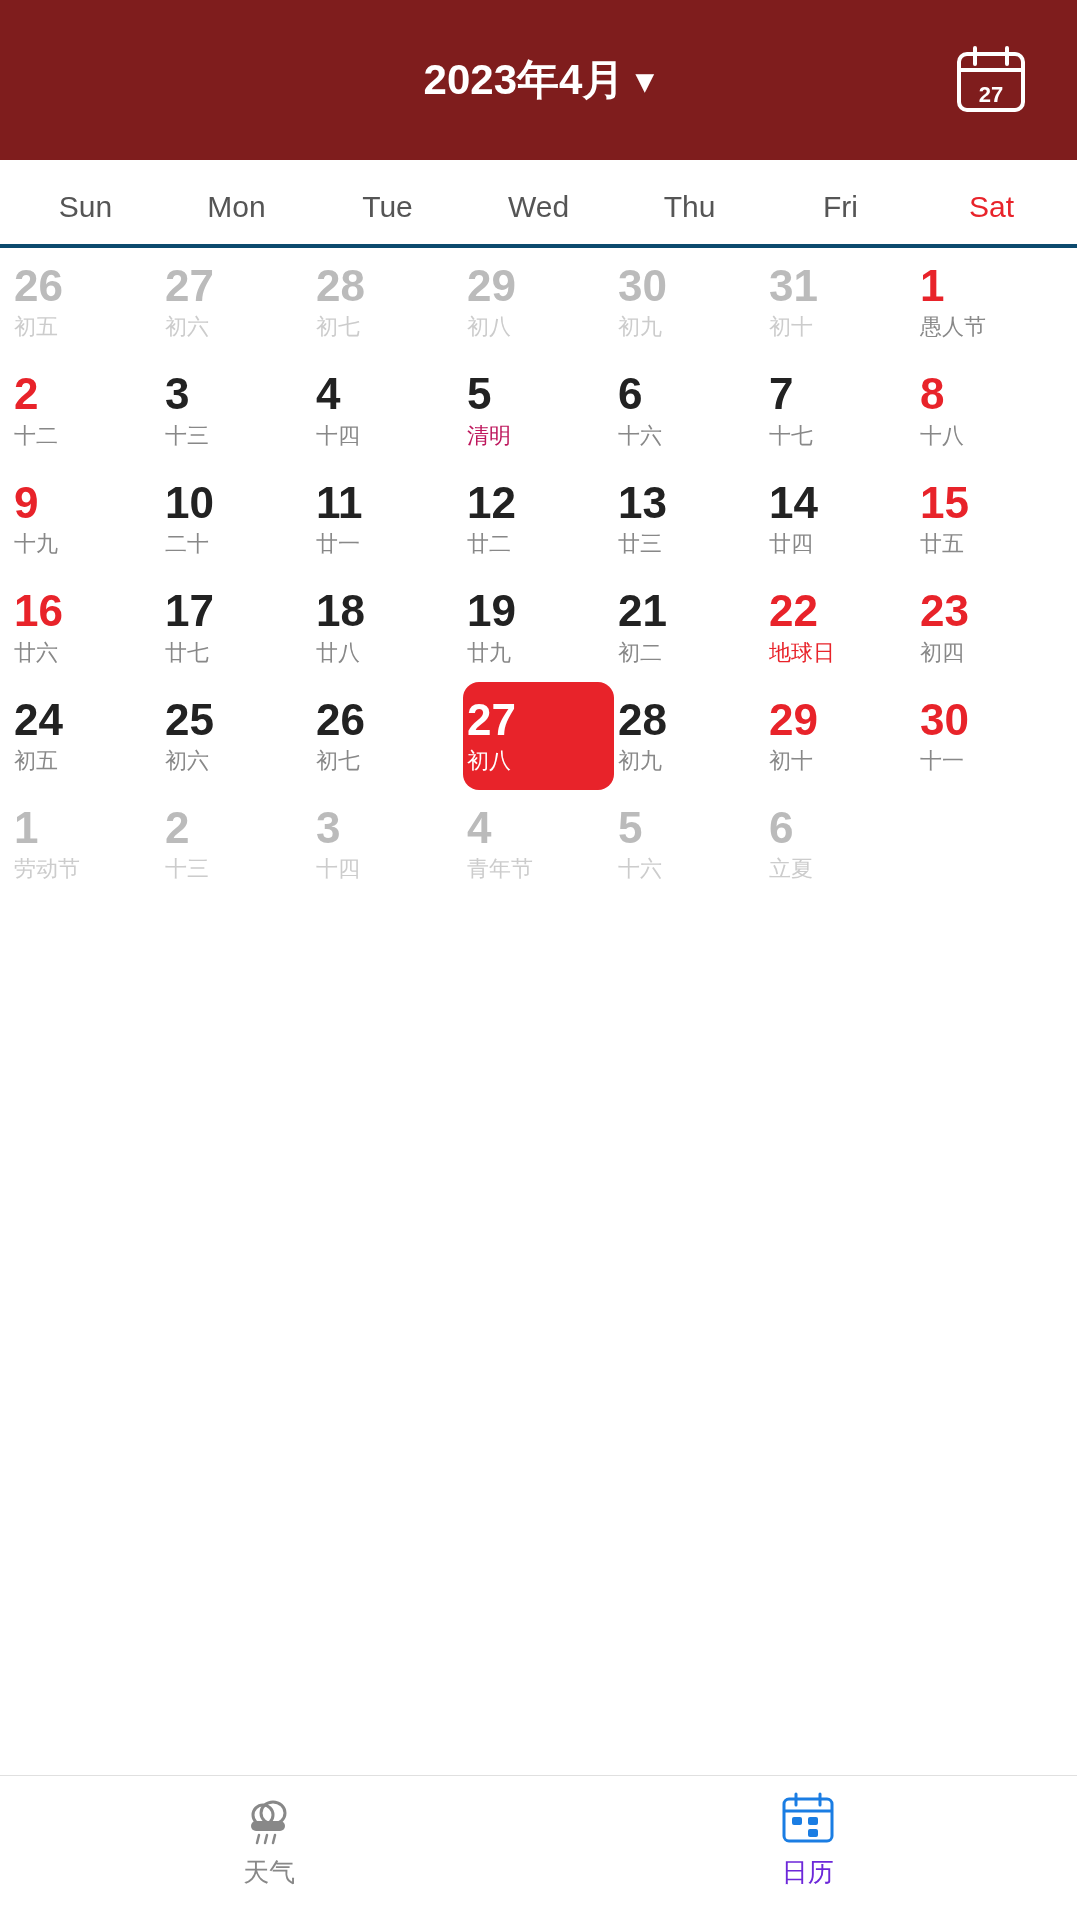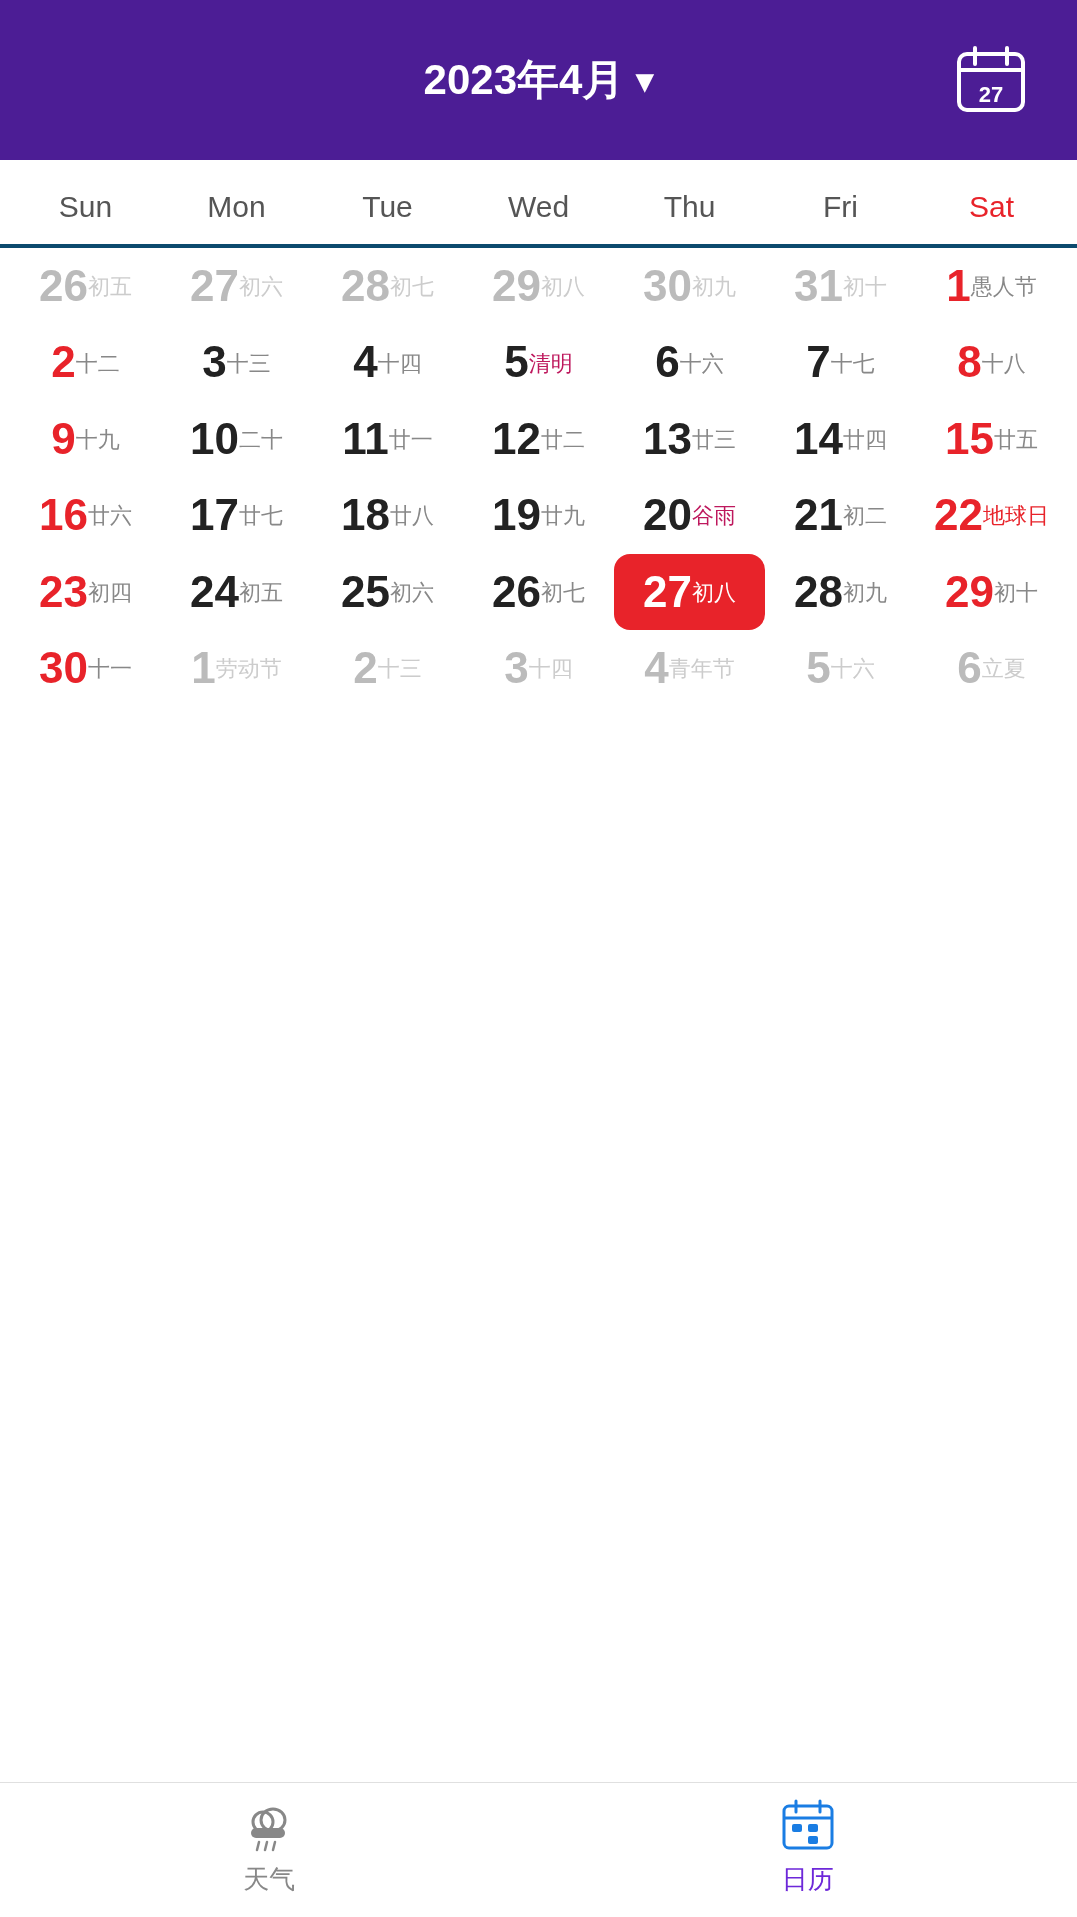--- a/index.html
+++ b/index.html
@@ -5,21 +5,21 @@
   <style>
     * { margin: 0; padding: 0; box-sizing: border-box; }
     body {
       font-family: -apple-system, "PingFang SC", "Heiti SC", sans-serif;
       background: #fff;
       width: 1077px;
       min-height: 1917px;
       overflow-x: hidden;
     }
     .header {
-      background: #4c1d95;
+      background: #7f1d1d;
       width: 100%;
       height: 160px;
       display: flex;
       align-items: center;
       justify-content: center;
       position: relative;
     }
     .header-title {
       color: #fff;
       font-size: 42px;
@@ -59,22 +59,22 @@
     }
     .weekday.sat { color: #e8232a; }
     .calendar-grid {
       display: grid;
       grid-template-columns: repeat(7, 1fr);
       width: 100%;
       padding: 0 10px;
     }
     .day-cell {
       display: flex;
-      flex-direction: row;
-      align-items: center;
+      flex-direction: column;
+      align-items: flex-start;
       justify-content: center;
       padding: 14px 4px;
       cursor: pointer;
       position: relative;
     }
     .day-num {
       font-size: 44px;
       font-weight: bold;
       line-height: 1.1;
       color: #222;
@@ -91,21 +91,21 @@
     .day-cell.today {
       background: #e8232a;
       border-radius: 16px;
     }
     .day-cell.today .day-num { color: #fff; }
     .day-cell.today .day-lunar { color: #fff; }
     .day-cell.green-lunar .day-lunar { color: #be185d; }
     .day-cell.red-lunar .day-lunar { color: #e8232a; }
     .bottom-nav {
       position: fixed;
-      bottom: 5px;
+      bottom: 12px;
       left: 0;
       width: 1077px;
       height: 130px;
       background: #fff;
       border-top: 1px solid #e0e0e0;
       display: flex;
       align-items: center;
       justify-content: space-around;
     }
     .nav-item {
@@ -252,24 +252,20 @@
       <div class="day-num">17</div>
       <div class="day-lunar">廿七</div>
     </div>
     <div class="day-cell">
       <div class="day-num">18</div>
       <div class="day-lunar">廿八</div>
     </div>
     <div class="day-cell">
       <div class="day-num">19</div>
       <div class="day-lunar">廿九</div>
-    </div>
-    <div class="day-cell green-lunar">
-      <div class="day-num">20</div>
-      <div class="day-lunar">谷雨</div>
     </div>
     <div class="day-cell">
       <div class="day-num">21</div>
       <div class="day-lunar">初二</div>
     </div>
     <div class="day-cell red-lunar red">
       <div class="day-num">22</div>
       <div class="day-lunar">地球日</div>
     </div>
     <div class="day-cell red">

